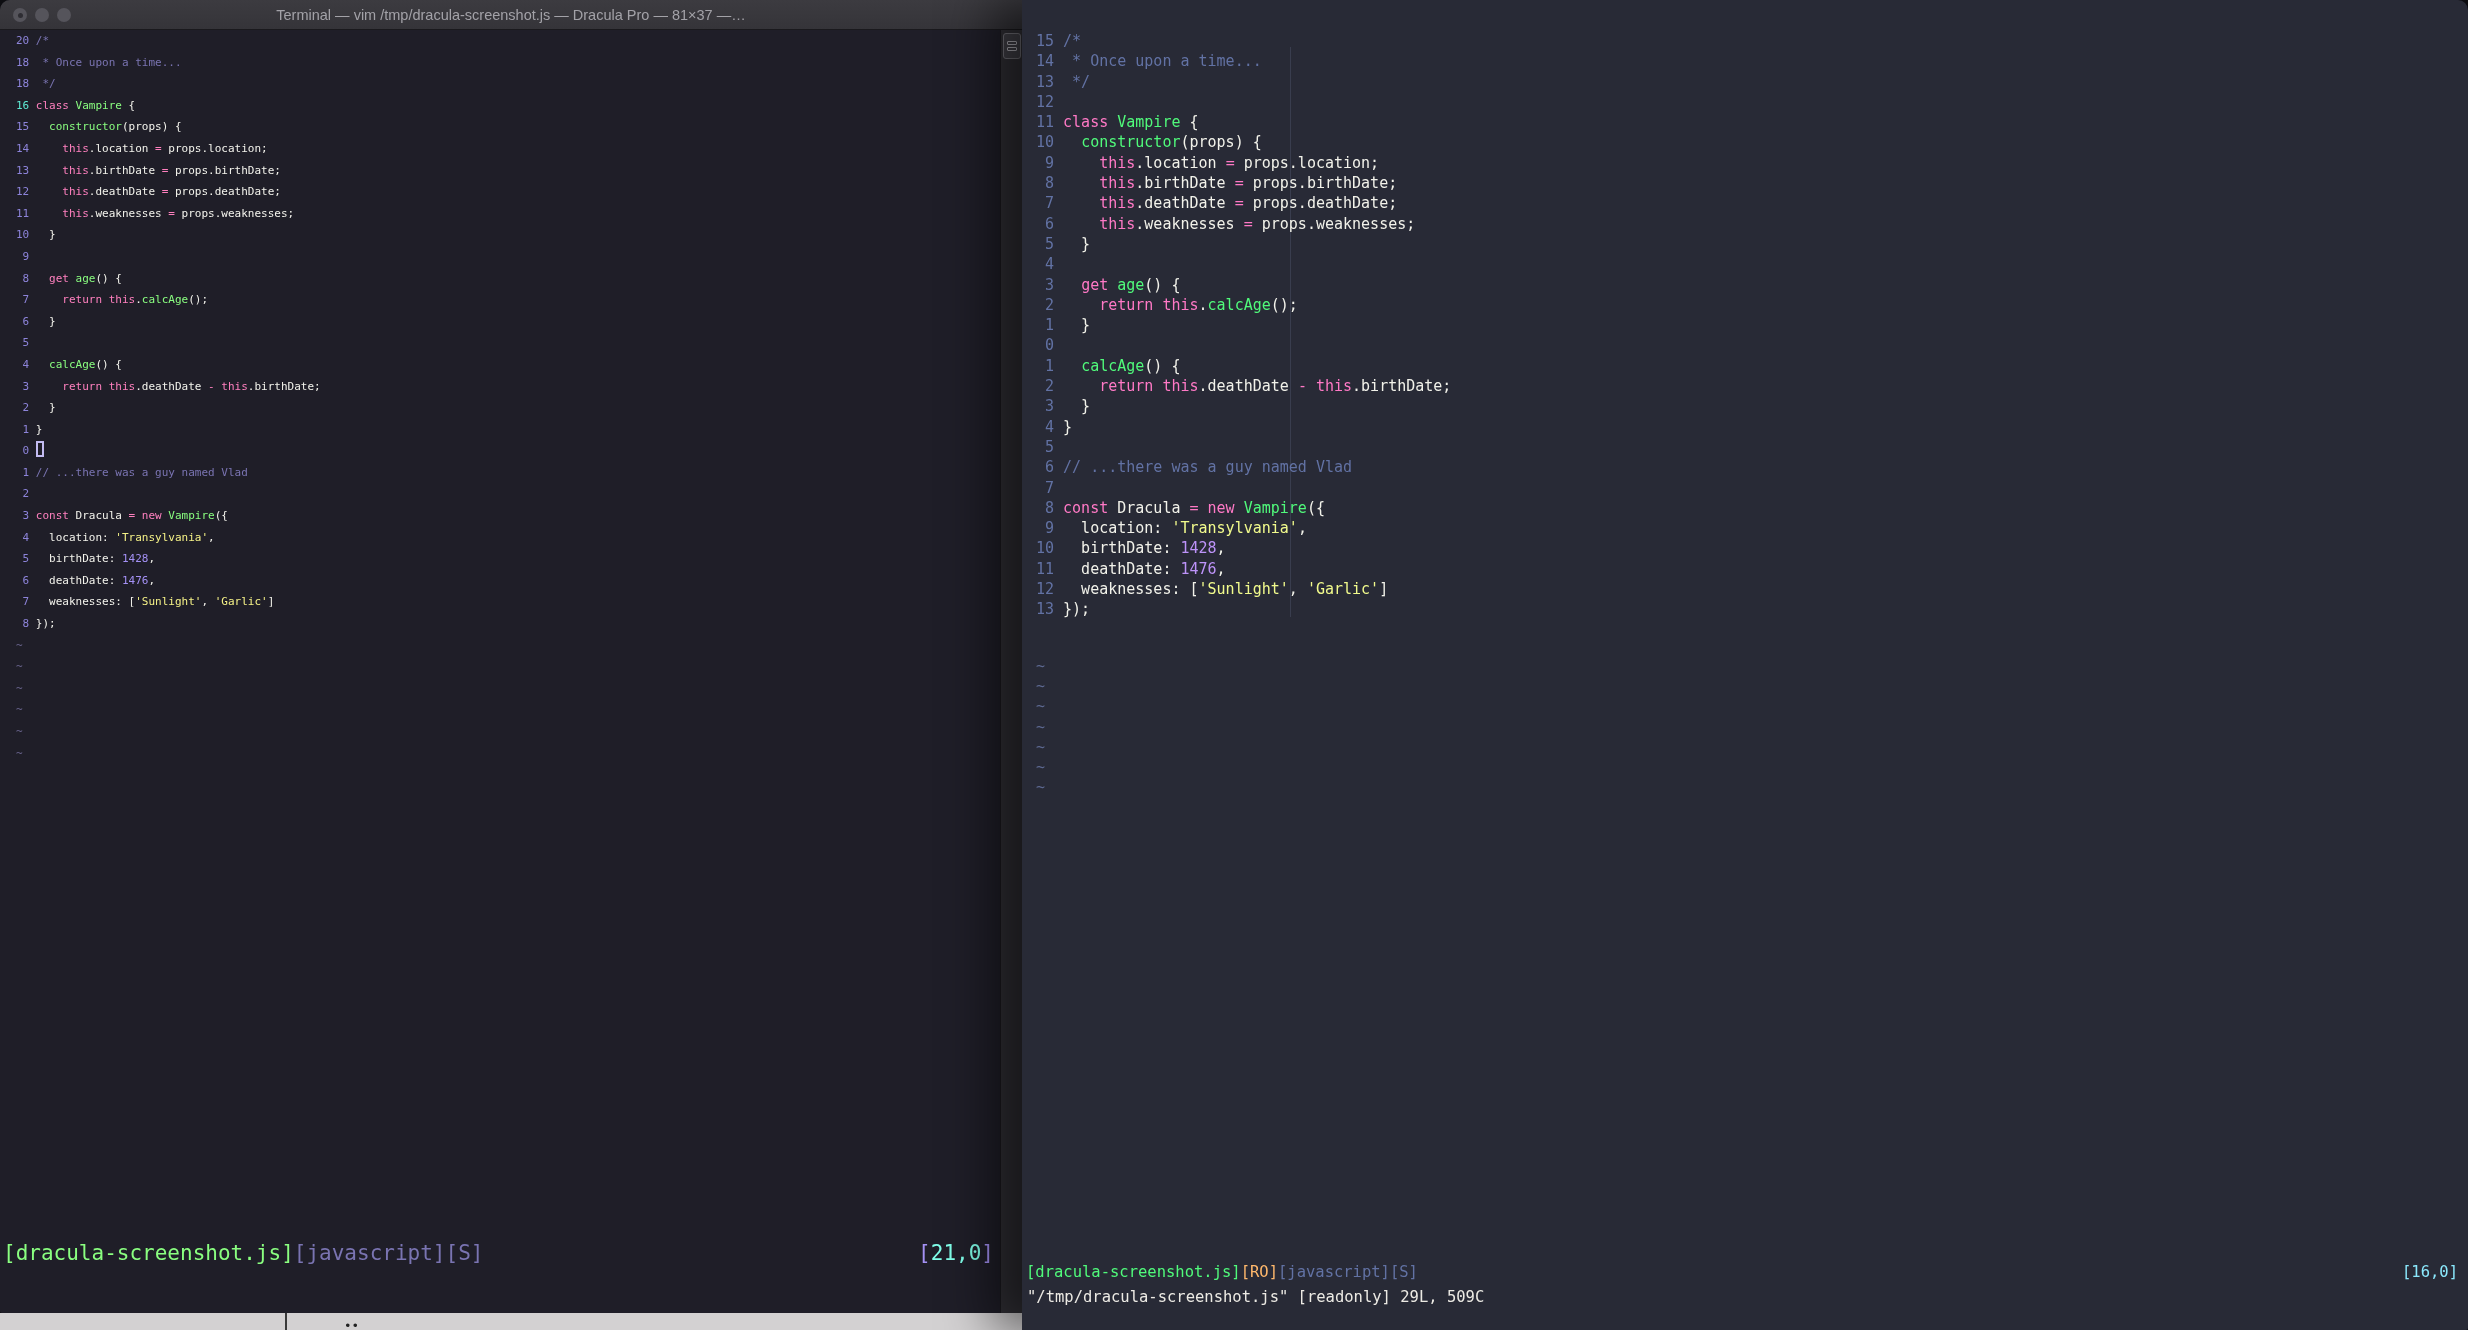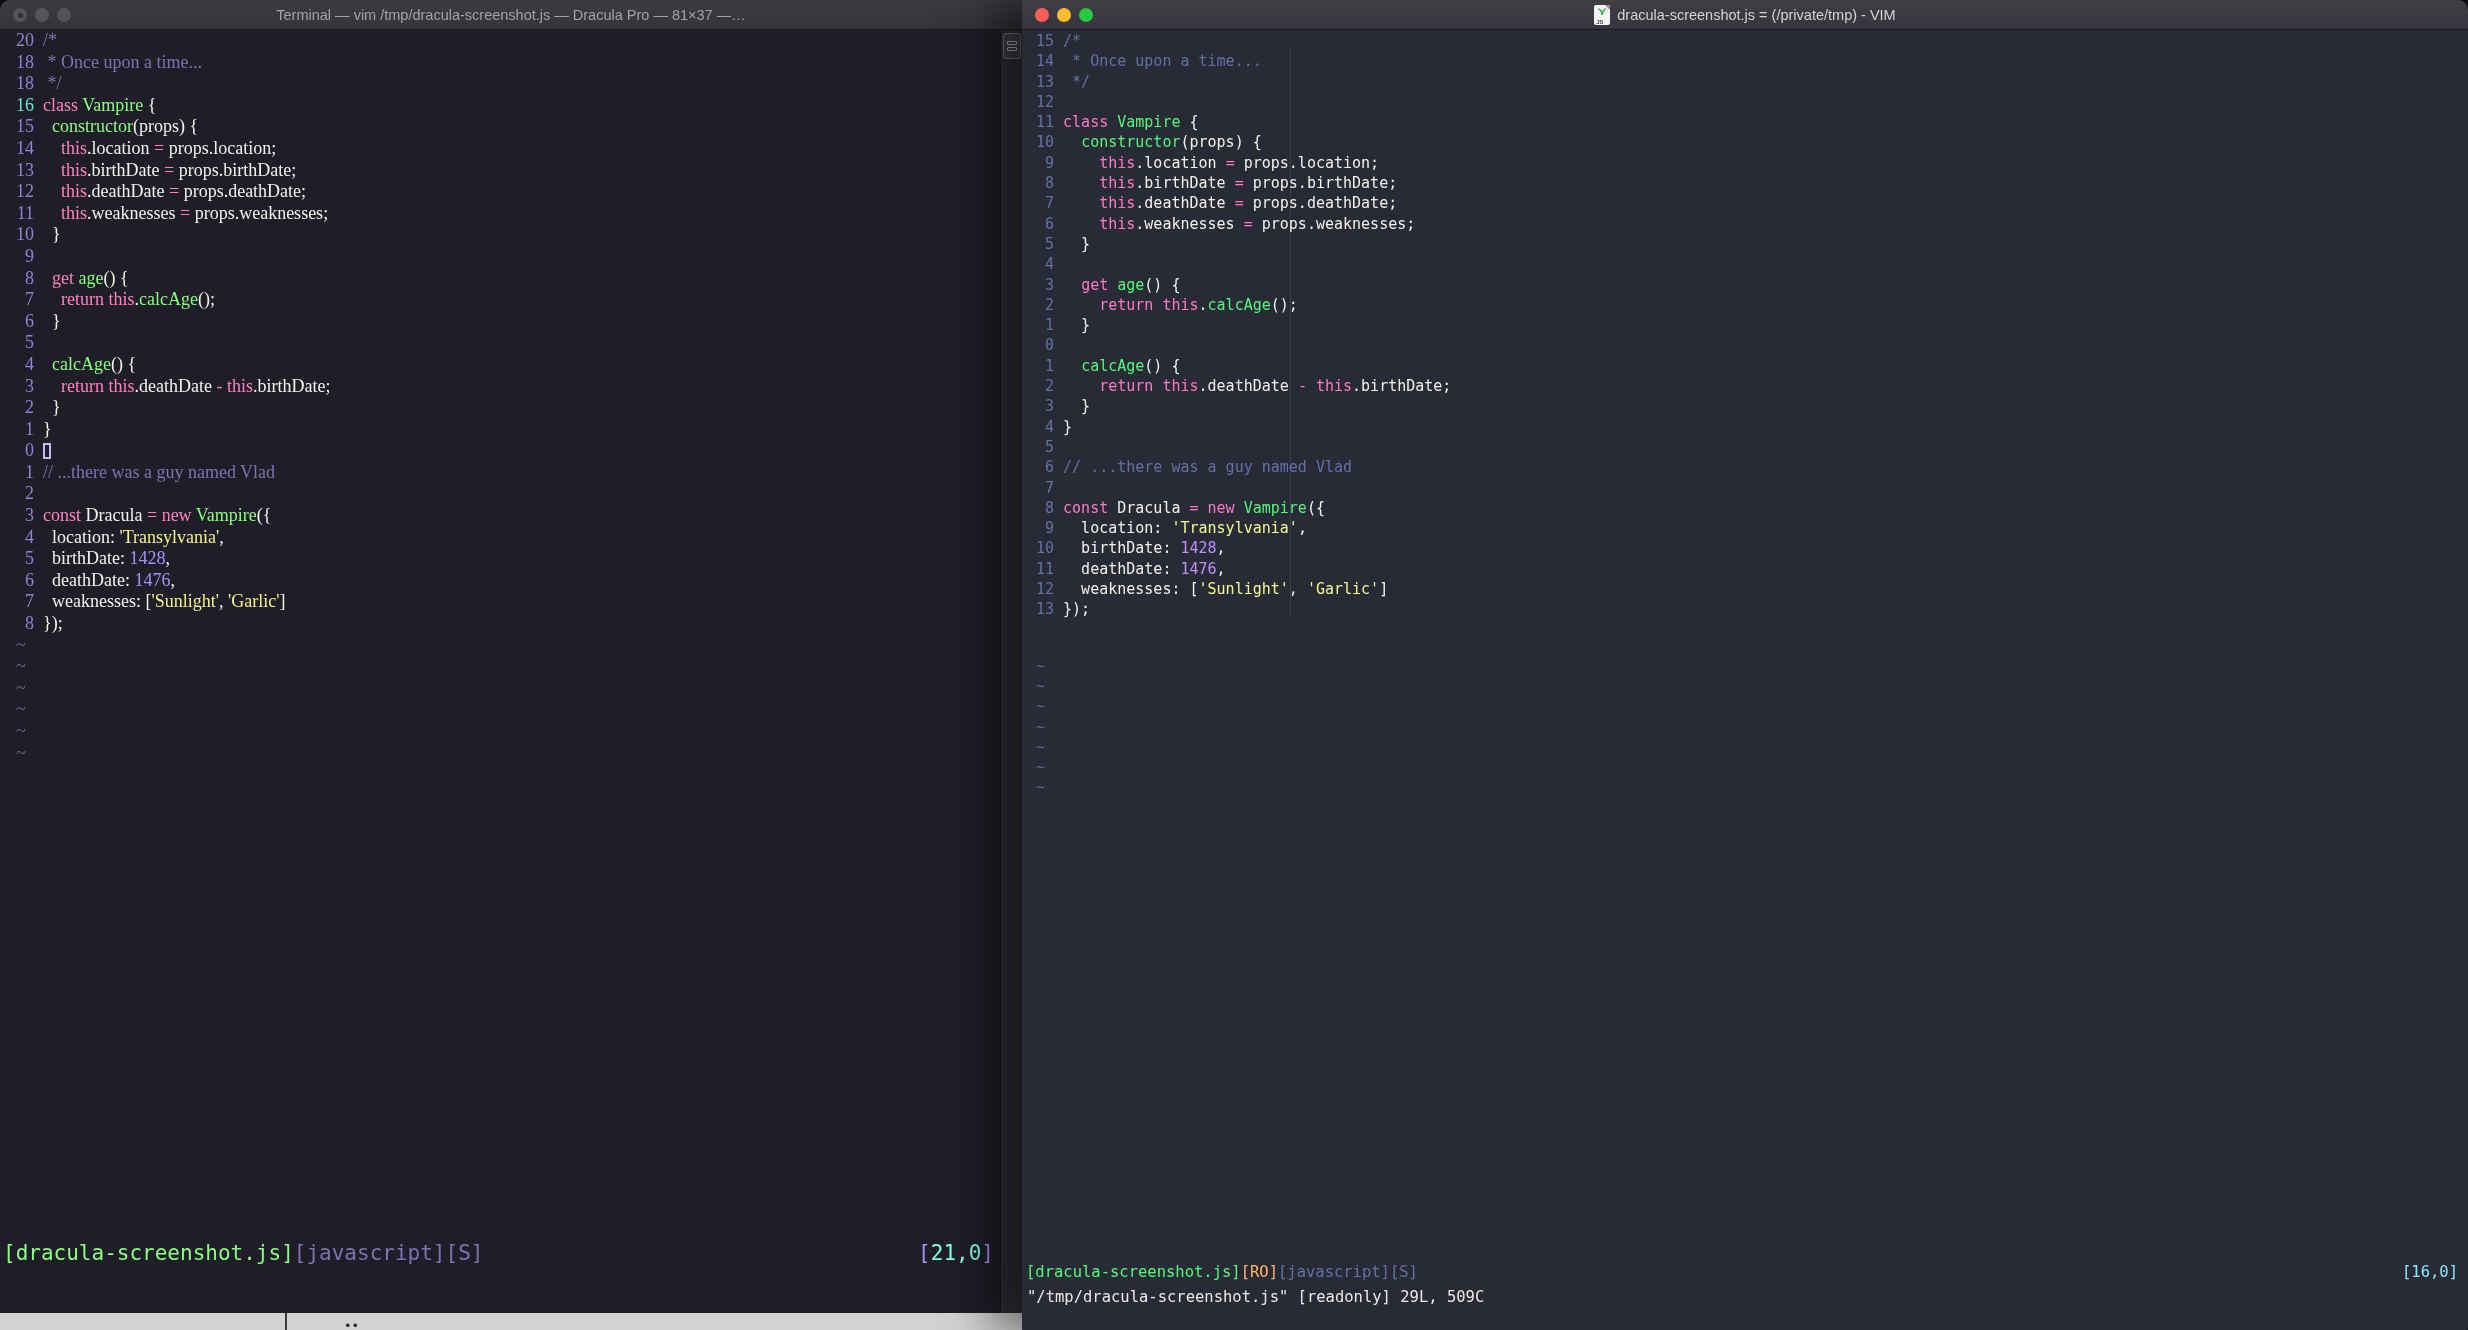--- a/index.html
+++ b/index.html
@@ -18,21 +18,21 @@
   .light { width:14px; height:14px; border-radius:50%; position:relative; }
   .light-gray { background:#55545b; }
   .light-gray .dot { position:absolute; left:4.5px; top:4.5px; width:5px; height:5px; border-radius:50%; background:#2e2d33; }
   .title-text { white-space:nowrap; }
   .doc-icon { display:inline-block; width:16px; height:20px; background:#f4f4f2; border-radius:2px; position:relative; margin-right:7px; vertical-align:-5px; overflow:hidden; }
   .doc-icon .fold { position:absolute; right:0; top:0; border-style:solid; border-width:0 5px 5px 0; border-color:transparent #8f8f8f transparent transparent; }
   .doc-icon .sprout { position:absolute; left:3px; top:2px; width:10px; height:9px; }
   .doc-icon .js { position:absolute; left:2px; bottom:0px; font-family:"Liberation Sans",sans-serif; font-size:6px; font-weight:bold; color:#444; }
 
   .code { position:absolute; }
-  .code-left  { top:30px; left:16px; right:32px; font-size:18px; line-height:21.6px;font-family:Liberation Serif, serif; }
+  .code-left  { top:30px; left:16px; right:32px; font-size:11px; line-height:21.6px; }
   .code-right { top:31px; left:14px; right:22px; font-size:15px; line-height:20.3px; }
   .row { display:flex; white-space:pre; }
   .ln { flex:none; width:2ch; text-align:right; padding-right:0; }
   .ln-gap { flex:none; width:1ch; }
   .cd { white-space:pre; }
   .cursor-hollow { display:inline-block; width:8px; height:16px; border:2px solid #c3bbf1; vertical-align:-3px; }
   .trow { white-space:pre; }
 
   .statusline { position:absolute; display:flex; justify-content:space-between; white-space:pre; }
   .statusline-left  { left:3px; right:28px; top:1242px; font-size:21px; line-height:22px; }
@@ -114,30 +114,20 @@
       </div>
     </div>
   </div>
 
   <div class="bottom-strip">
     <span class="strip-line"></span>
     <span class="strip-marks">..</span>
   </div>
 
   <div class="win win-right">
-    <div class="titlebar titlebar-right">
-      <div class="lights">
-        <span class="light" style="background:#ff5f57"></span>
-        <span class="light" style="background:#febc2e"></span>
-        <span class="light" style="background:#28c840"></span>
-      </div>
-      <span class="title-text"><span class="doc-icon"><span class="fold"></span><svg class="sprout" viewBox="0 0 10 9">
-              <path d="M5 8 C5 5 4 3 1.5 2 M5 8 C5 5 6.5 3.5 8.5 1.5" stroke="#3fae49" stroke-width="1.4" fill="none"></path>
-            </svg><span class="js">JS</span></span><span>dracula-screenshot.js = (/private/tmp) - VIM</span></span>
-    </div>
     <div class="vline-right"></div>
     <div class="code code-right">
         <div class="row"><span class="ln" style="color: rgb(98, 114, 164);">15</span><span class="ln-gap"></span><span class="cd"><span style="color: rgb(98, 114, 164);">/*</span></span></div>
         <div class="row"><span class="ln" style="color: rgb(98, 114, 164);">14</span><span class="ln-gap"></span><span class="cd"><span style="color: rgb(98, 114, 164);"> * Once upon a time...</span></span></div>
         <div class="row"><span class="ln" style="color: rgb(98, 114, 164);">13</span><span class="ln-gap"></span><span class="cd"><span style="color: rgb(98, 114, 164);"> */</span></span></div>
         <div class="row"><span class="ln" style="color: rgb(98, 114, 164);">12</span><span class="ln-gap"></span><span class="cd"></span></div>
         <div class="row"><span class="ln" style="color: rgb(98, 114, 164);">11</span><span class="ln-gap"></span><span class="cd"><span style="color: rgb(255, 121, 198);">class</span><span style="color: rgb(242, 242, 234);"> </span><span style="color: rgb(80, 250, 123);">Vampire</span><span style="color: rgb(242, 242, 234);"> {</span></span></div>
         <div class="row"><span class="ln" style="color: rgb(98, 114, 164);">10</span><span class="ln-gap"></span><span class="cd"><span style="color: rgb(242, 242, 234);">  </span><span style="color: rgb(80, 250, 123);">constructor</span><span style="color: rgb(242, 242, 234);">(props) {</span></span></div>
         <div class="row"><span class="ln" style="color: rgb(98, 114, 164);">9</span><span class="ln-gap"></span><span class="cd"><span style="color: rgb(242, 242, 234);">    </span><span style="color: rgb(255, 121, 198);">this</span><span style="color: rgb(242, 242, 234);">.location </span><span style="color: rgb(255, 121, 198);">=</span><span style="color: rgb(242, 242, 234);"> props.location;</span></span></div>
         <div class="row"><span class="ln" style="color: rgb(98, 114, 164);">8</span><span class="ln-gap"></span><span class="cd"><span style="color: rgb(242, 242, 234);">    </span><span style="color: rgb(255, 121, 198);">this</span><span style="color: rgb(242, 242, 234);">.birthDate </span><span style="color: rgb(255, 121, 198);">=</span><span style="color: rgb(242, 242, 234);"> props.birthDate;</span></span></div>

